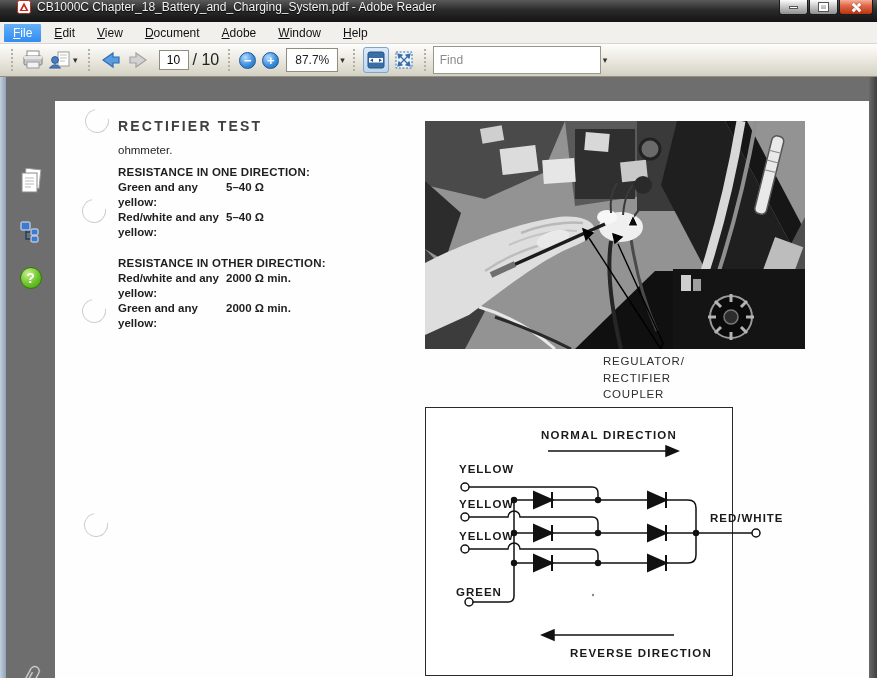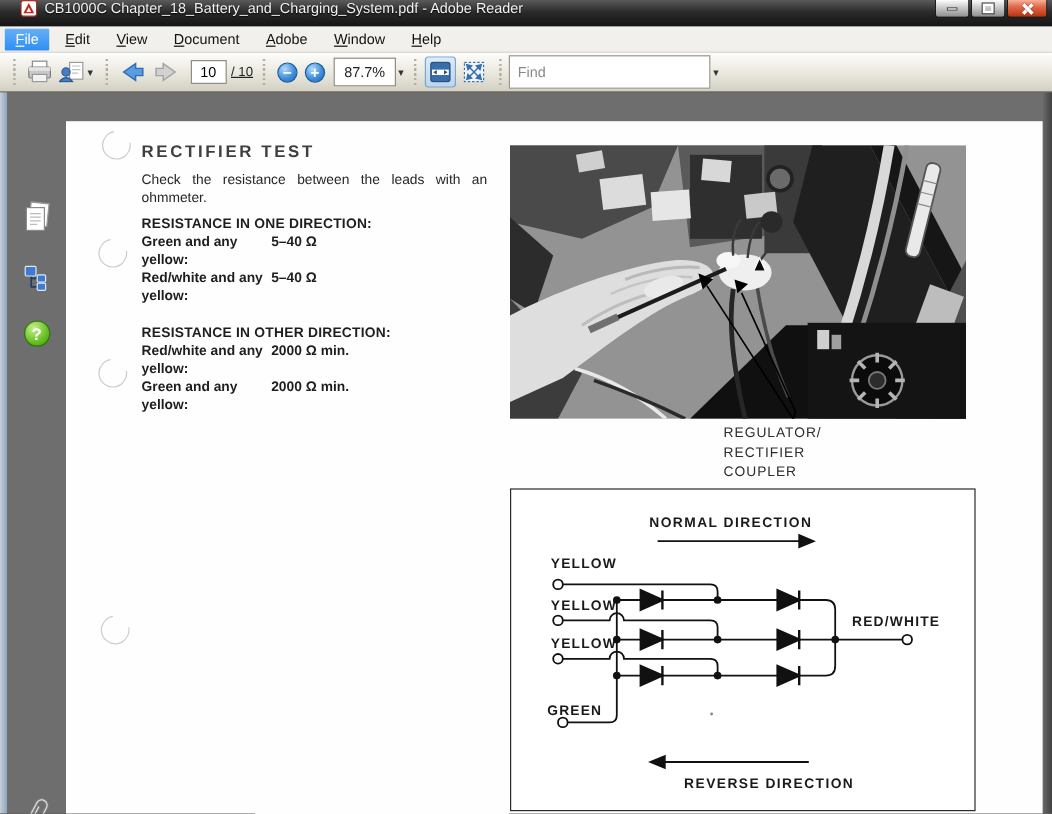--- a/index.html
+++ b/index.html
@@ -36,21 +36,21 @@
     background:linear-gradient(#fdfdfc, #e9e7dd 55%, #d3d0c3);
     border-bottom:1px solid #96927f; display:flex; align-items:center; padding-left:4px; }
   .grip { width:5px; height:22px; margin:0 5px;
     background:repeating-linear-gradient(to bottom, #b3afa1 0 2px, transparent 2px 4px);
     background-size:2px 100%; background-repeat:no-repeat; background-position:center; }
   .tbtn { display:flex; align-items:center; justify-content:center; height:26px; min-width:26px;
     border:1px solid transparent; border-radius:3px; margin:0 1px; cursor:pointer; }
   .tbtn.active { background:linear-gradient(#dcebfa,#bcd6ee); border:1px solid #7fa5cc; }
   .caret { font-size:9px; color:#333; margin:0 2px; }
   .page-input { width:30px; height:20px; border:1px solid #8f8c80; background:#fff; font-size:12px; text-align:center; margin:0 4px 0 6px; font-family:"Liberation Sans",sans-serif; }
-  .page-total { font-size:11px; color:#222; margin-right:2px;text-decoration:underline; }
+  .page-total { font-size:16px; color:#222; margin-right:2px; }
   .zoom-circle { width:17px; height:17px; border-radius:50%; border:1px solid #1a5899; color:#fff;
     background:radial-gradient(circle at 35% 30%, #b5dcff, #3f8fdd 55%, #1f66b0);
     display:flex; align-items:center; justify-content:center; font-size:13px; font-weight:bold; line-height:1; margin:0 3px; cursor:pointer; }
   .zoom-box { width:52px; height:24px; border:1px solid #8f8c80; background:#fff; font-size:12px; color:#222;
     display:flex; align-items:center; justify-content:center; margin-left:4px; }
   .find-input { width:168px; height:28px; border:1px solid #9a968a; background:#fff; font-size:12px; padding:0 6px; font-family:"Liberation Sans",sans-serif; color:#333; }
   .find-input::placeholder { color:#8a8a8a; }
 
   
   .content { position:absolute; left:0; top:77px; width:877px; height:601px; background:#6e6e6e; }
@@ -68,21 +68,21 @@
   .doc-intro { font-size:11.5px; line-height:15px; color:#262626; margin-bottom:7px; }
   .doc-intro .j { text-align:justify; text-align-last:justify; }
   .spec-title { font-size:11.5px; font-weight:bold; line-height:15px; color:#1e1e1e; letter-spacing:0.2px; }
   .spec-row { display:flex; font-size:11.5px; font-weight:bold; line-height:15px; color:#1e1e1e; }
   .spec-row .lbl { width:108px; flex:0 0 auto; }
   .spec-gap { height:16px; }
 
   .photo { position:absolute; left:370px; top:20px; width:380px; height:228px; }
   .photo-caption { position:absolute; left:548px; top:252px; font-size:11.5px; line-height:16.5px; letter-spacing:0.8px; color:#2e2e2e; }
 
-  .diagram { position:absolute; left:370px; top:306px; width:388px; height:269px; border:1.5px solid #2a2a2a; background:#fff; }
+  .diagram { position:absolute; left:370px; top:306px; width:308px; height:269px; border:1.5px solid #2a2a2a; background:#fff; }
 </style>
 </head>
 <body>
 
 <div class="win">
 
   <div class="titlebar">
     <svg class="app-icon" viewBox="0 0 14 14">
       <rect x="0.5" y="0.5" width="13" height="13" rx="2" fill="#fff" stroke="#b03020"></rect>
       <path d="M7,2.5 L11.5,11 L2.5,11 Z" fill="#c6271c"></path>
@@ -232,21 +232,20 @@
 
     <div class="page">
       <div class="ring" style="left:30px; top:8px;"></div>
       <div class="ring" style="left:27px; top:98px;"></div>
       <div class="ring" style="left:27px; top:198px;"></div>
       <div class="ring" style="left:29px; top:412px;"></div>
 
       <div class="text-col">
         <div class="doc-heading">RECTIFIER TEST</div>
         <div class="doc-intro">
-          <div class="j">Check the resistance between the leads with an</div>
           <div>ohmmeter.</div>
         </div>
         <div class="spec-title">RESISTANCE IN ONE DIRECTION:</div>
         <div class="spec-row">
           <span class="lbl">Green and any yellow:</span>
           <span>5–40 Ω</span>
         </div>
         <div class="spec-row">
           <span class="lbl">Red/white and any yellow:</span>
           <span>5–40 Ω</span>

